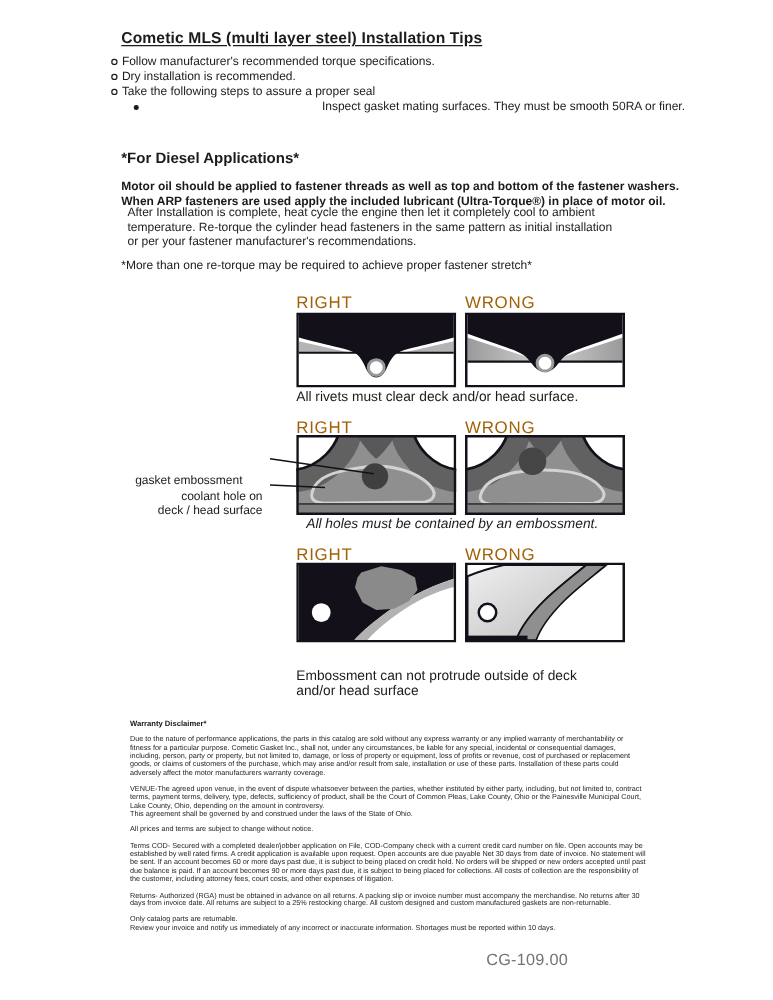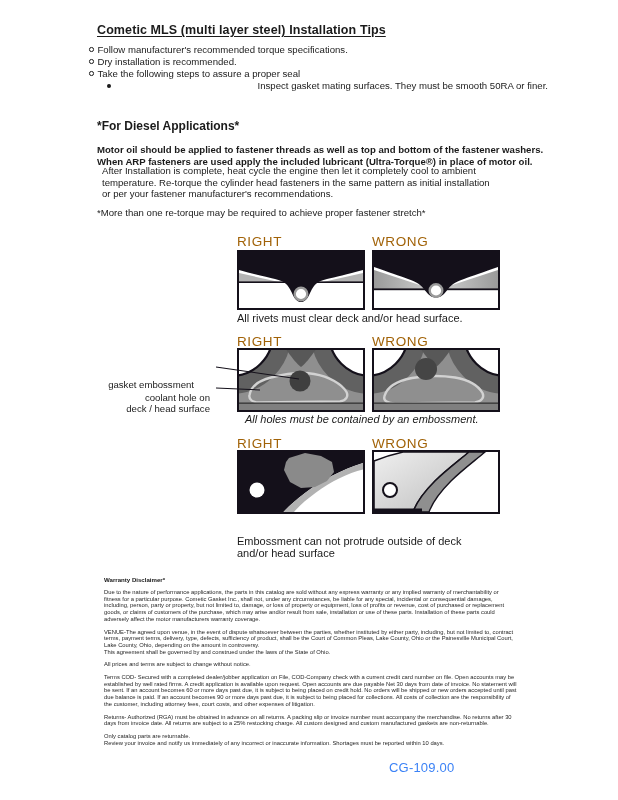--- a/index.html
+++ b/index.html
@@ -18,21 +18,21 @@
   .bullet-row { display:flex; align-items:flex-start; }
   .b1 { width:4.5px; height:4.5px; border:1px solid #1b1b1b; border-radius:50%; margin:3px 4px 0 1px; flex:none; }
   .b2 { width:3.8px; height:3.8px; background:#1b1b1b; border-radius:50%; margin:3.8px 3.5px 0 0; flex:none; }
   .sub { margin-left:19px;justify-content:space-between; }
   .h2 { font-size:12px; font-weight:bold; }
   .dg-label { font-size:13.5px; letter-spacing:0.6px; color:#a16207; text-align:left; width:128px; }
   .caption { font-size:11px; line-height:11.5px; white-space:pre-line; }
   .ann { font-size:9.6px; line-height:11.2px; text-align:right; white-space:pre-line; width:104px; }
   .fine { font-size:5.8px; line-height:6.7px; color:#262626; white-space:pre-line; margin-bottom:6px; }
   .fine-h { font-size:6.1px; font-weight:bold; color:#161616; margin-bottom:6px; }
-  .pagenum { font-size:13px; letter-spacing:0.2px; color:#3b82f6; }
+  .pagenum { font-size:13px; letter-spacing:0.2px; color:#737373; }
   .panel { width:128px; height:60px; }
   .panel2 { width:128px; height:64px; }
   svg { display:block; }
 </style>
 </head>
 <body>
 
 <div class="page">
 
   <div class="abs title" style="left:97px; top:23px;">Cometic MLS (multi layer steel) Installation Tips</div>

